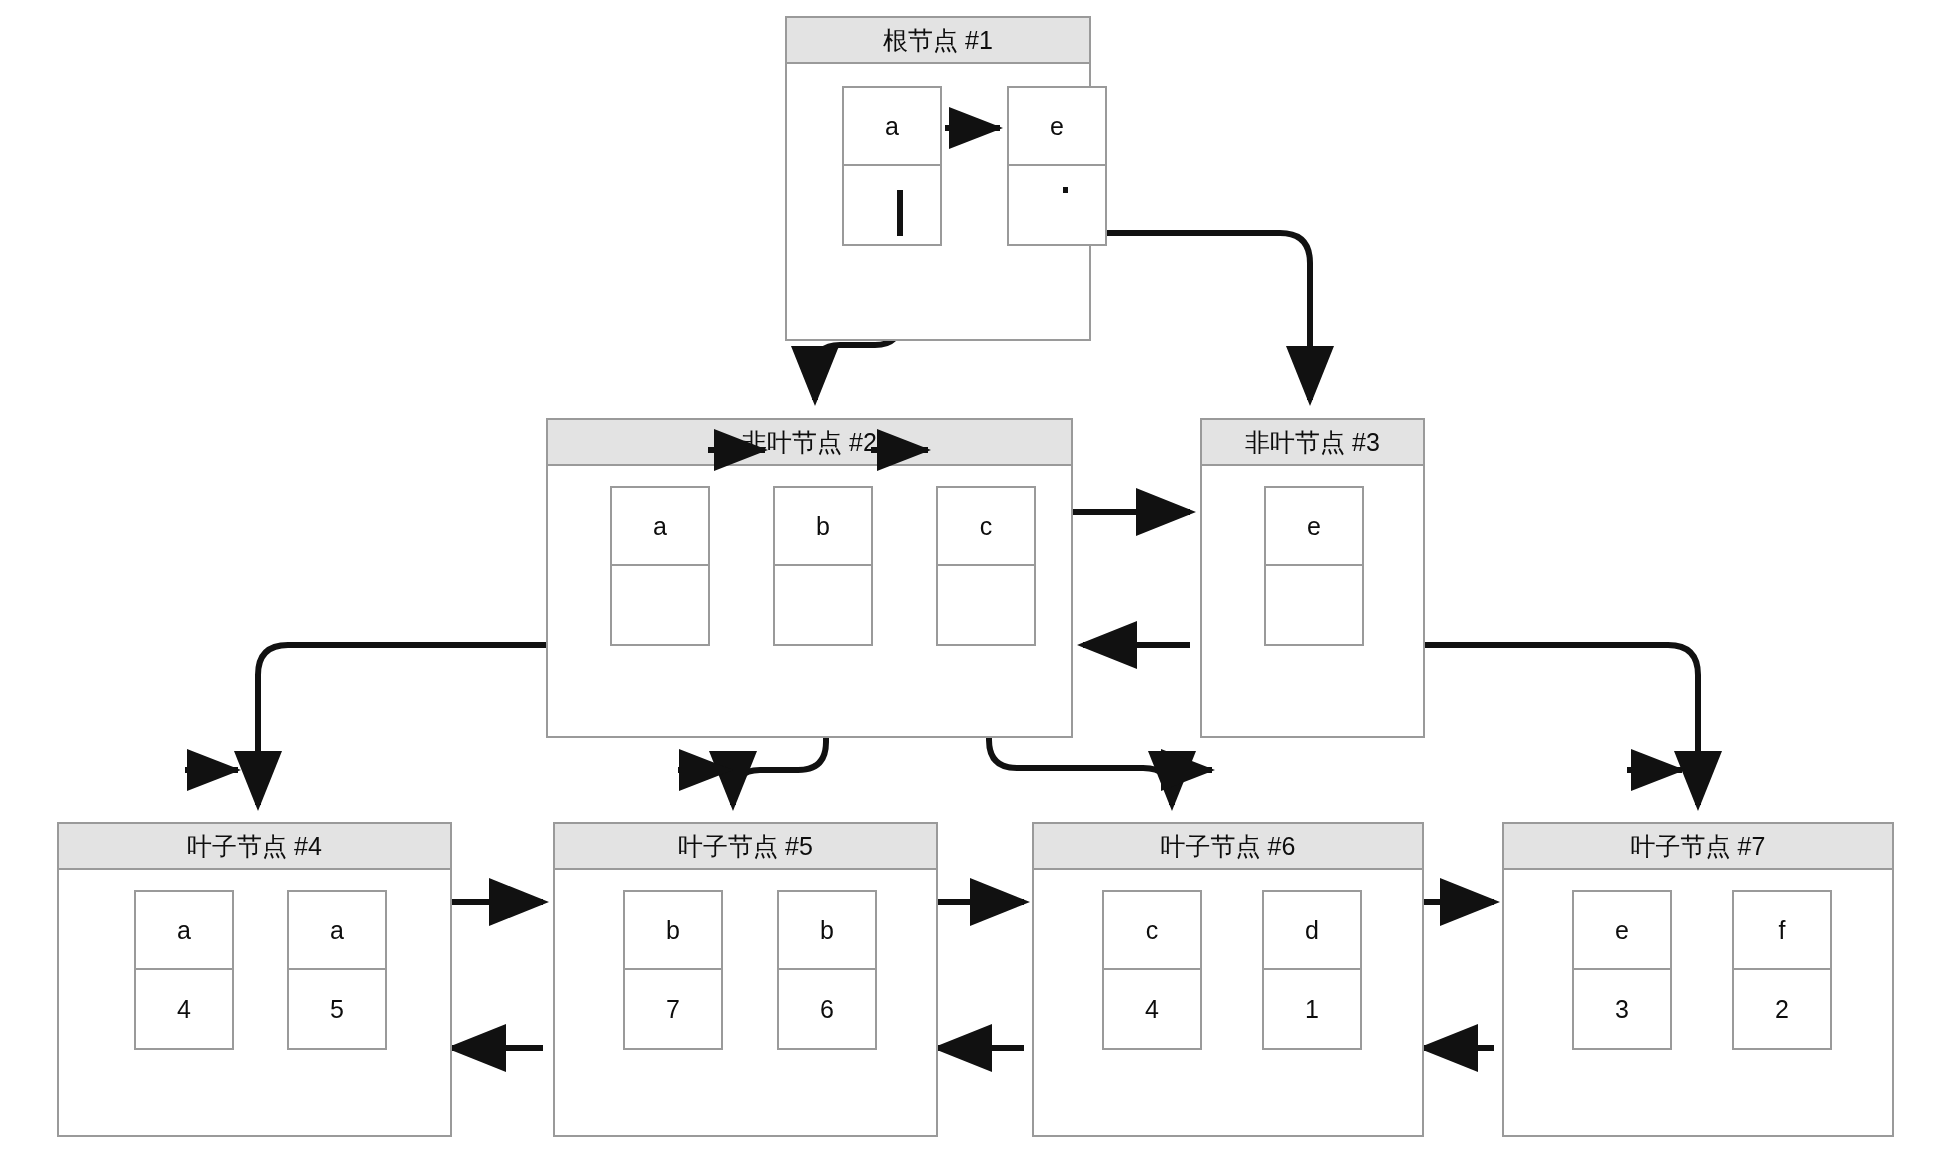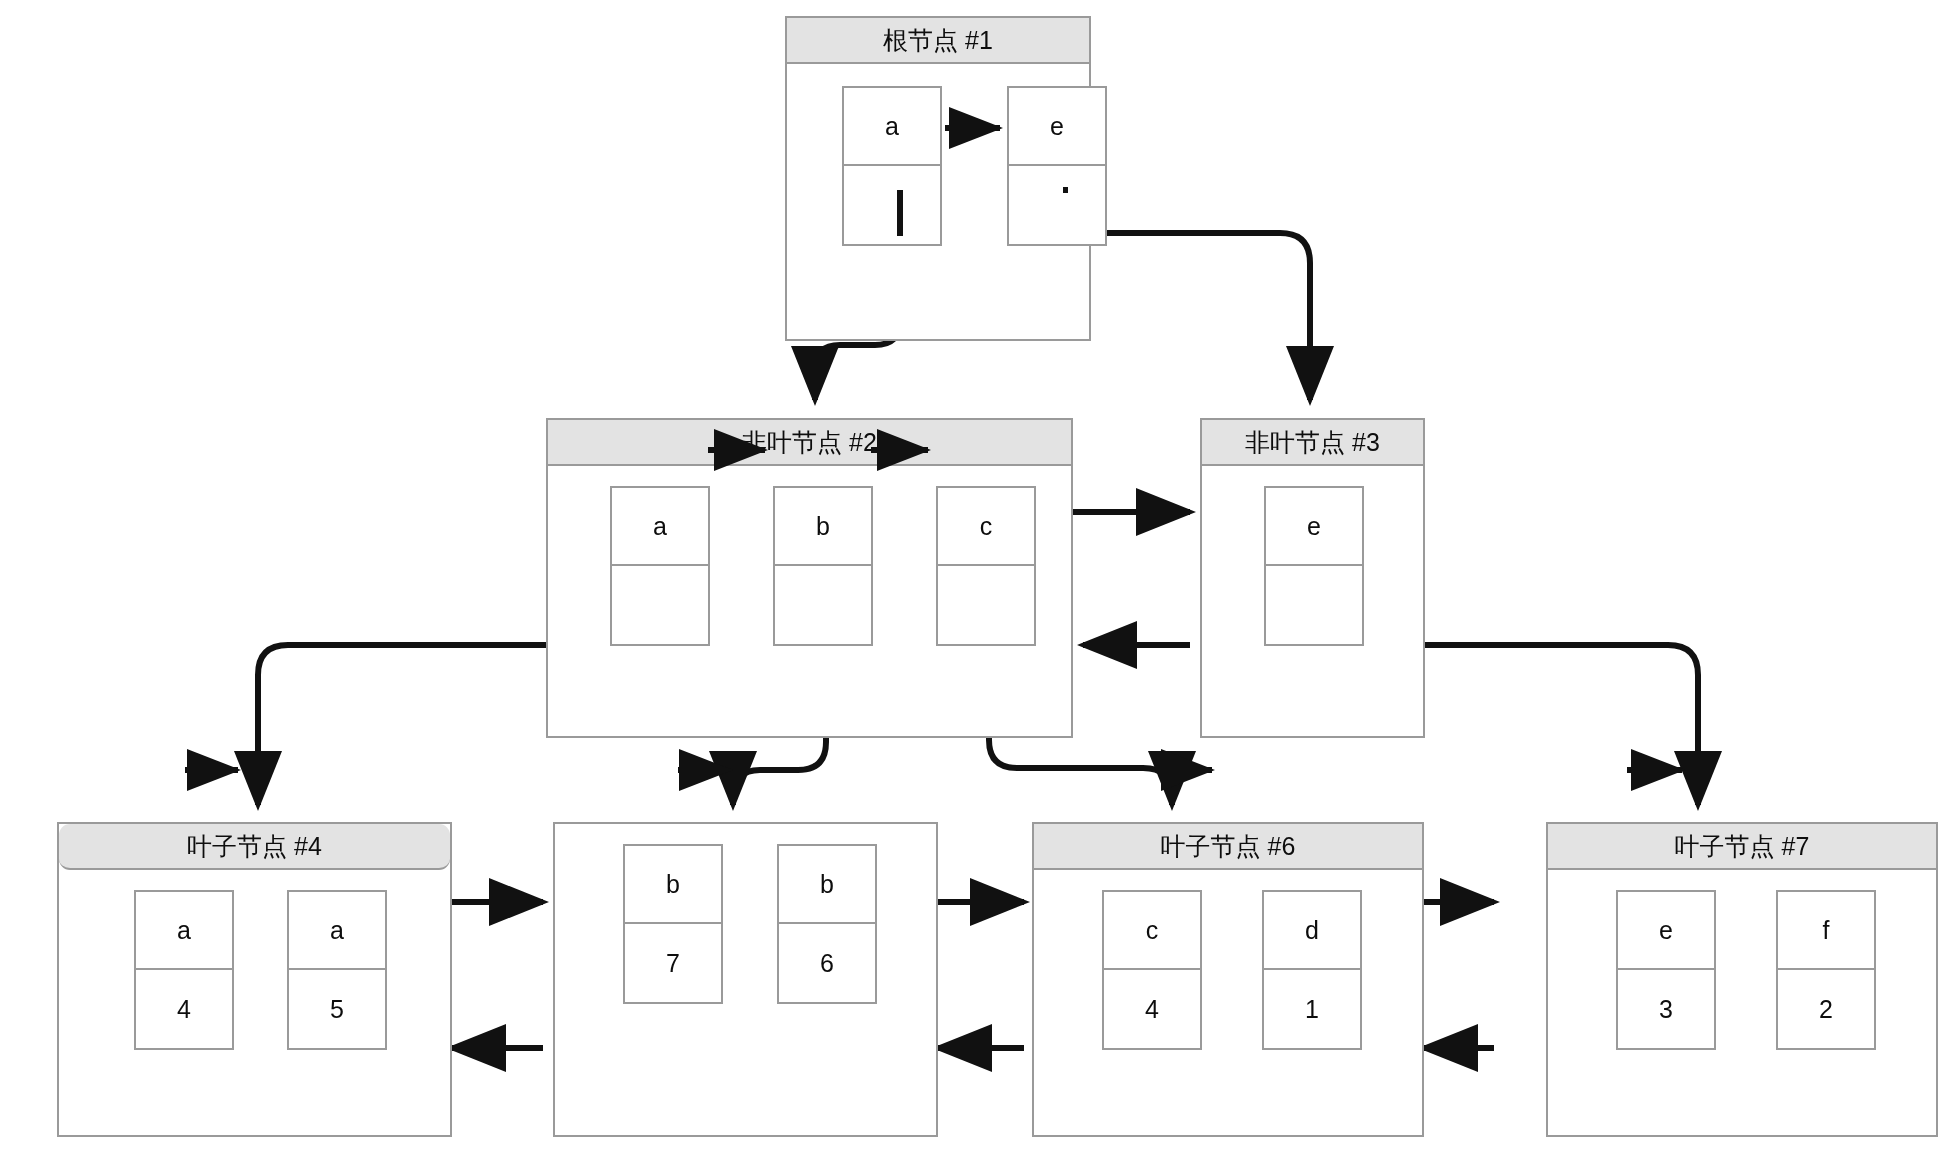--- a/index.html
+++ b/index.html
@@ -147,33 +147,34 @@
       <div class="node" style="left: 1200px; top: 418px; width: 225px; height: 320px; border-color: rgb(154, 154, 154); background: rgb(255, 255, 255);">
         <div class="node-header" style="background: rgb(227, 227, 227); border-bottom-color: rgb(154, 154, 154); color: rgb(13, 13, 13);">非叶节点 #3</div>
         <div class="node-body" style="height: 272px;">
           <div class="cell" style="left: 62px; top: 20px; width: 100px; height: 160px;">
             <div class="half top" style="height: 80px; border-color: rgb(154, 154, 154); color: rgb(13, 13, 13);">e</div>
             <div class="half bottom" style="height: 80px; border-color: rgb(154, 154, 154); color: rgb(13, 13, 13);"></div>
           </div>
         </div>
       </div>
       <div class="node" style="left: 57px; top: 822px; width: 395px; height: 315px; border-color: rgb(154, 154, 154); background: rgb(255, 255, 255);">
-        <div class="node-header" style="background: rgb(227, 227, 227); border-bottom-color: rgb(154, 154, 154); color: rgb(13, 13, 13); border-radius: 11px;">叶子节点 #4</div>
+        <div class="node-header" style="background: rgb(227, 227, 227); border-bottom-color: rgb(154, 154, 154); color: rgb(13, 13, 13);">叶子节点 #4</div>
         <div class="node-body" style="height: 267px;">
           <div class="cell" style="left: 75px; top: 20px; width: 100px; height: 160px;">
             <div class="half top" style="height: 80px; border-color: rgb(154, 154, 154); color: rgb(13, 13, 13);">a</div>
             <div class="half bottom" style="height: 80px; border-color: rgb(154, 154, 154); color: rgb(13, 13, 13);">4</div>
           </div>
           <div class="cell" style="left: 228px; top: 20px; width: 100px; height: 160px;">
             <div class="half top" style="height: 80px; border-color: rgb(154, 154, 154); color: rgb(13, 13, 13);">a</div>
             <div class="half bottom" style="height: 80px; border-color: rgb(154, 154, 154); color: rgb(13, 13, 13);">5</div>
           </div>
         </div>
       </div>
       <div class="node" style="left: 553px; top: 822px; width: 385px; height: 315px; border-color: rgb(154, 154, 154); background: rgb(255, 255, 255);">
+        <div class="node-header" style="background: rgb(227, 227, 227); border-bottom-color: rgb(154, 154, 154); color: rgb(13, 13, 13);">叶子节点 #5</div>
         <div class="node-body" style="height: 267px;">
           <div class="cell" style="left: 68px; top: 20px; width: 100px; height: 160px;">
             <div class="half top" style="height: 80px; border-color: rgb(154, 154, 154); color: rgb(13, 13, 13);">b</div>
             <div class="half bottom" style="height: 80px; border-color: rgb(154, 154, 154); color: rgb(13, 13, 13);">7</div>
           </div>
           <div class="cell" style="left: 222px; top: 20px; width: 100px; height: 160px;">
             <div class="half top" style="height: 80px; border-color: rgb(154, 154, 154); color: rgb(13, 13, 13);">b</div>
             <div class="half bottom" style="height: 80px; border-color: rgb(154, 154, 154); color: rgb(13, 13, 13);">6</div>
           </div>
         </div>
@@ -184,21 +185,21 @@
           <div class="cell" style="left: 68px; top: 20px; width: 100px; height: 160px;">
             <div class="half top" style="height: 80px; border-color: rgb(154, 154, 154); color: rgb(13, 13, 13);">c</div>
             <div class="half bottom" style="height: 80px; border-color: rgb(154, 154, 154); color: rgb(13, 13, 13);">4</div>
           </div>
           <div class="cell" style="left: 228px; top: 20px; width: 100px; height: 160px;">
             <div class="half top" style="height: 80px; border-color: rgb(154, 154, 154); color: rgb(13, 13, 13);">d</div>
             <div class="half bottom" style="height: 80px; border-color: rgb(154, 154, 154); color: rgb(13, 13, 13);">1</div>
           </div>
         </div>
       </div>
-      <div class="node" style="left: 1502px; top: 822px; width: 392px; height: 315px; border-color: rgb(154, 154, 154); background: rgb(255, 255, 255); margin-left: 44px;">
+      <div class="node" style="left: 1502px; top: 822px; width: 392px; height: 315px; border-color: rgb(154, 154, 154); background: rgb(255, 255, 255);">
         <div class="node-header" style="background: rgb(227, 227, 227); border-bottom-color: rgb(154, 154, 154); color: rgb(13, 13, 13);">叶子节点 #7</div>
         <div class="node-body" style="height: 267px;">
           <div class="cell" style="left: 68px; top: 20px; width: 100px; height: 160px;">
             <div class="half top" style="height: 80px; border-color: rgb(154, 154, 154); color: rgb(13, 13, 13);">e</div>
             <div class="half bottom" style="height: 80px; border-color: rgb(154, 154, 154); color: rgb(13, 13, 13);">3</div>
           </div>
           <div class="cell" style="left: 228px; top: 20px; width: 100px; height: 160px;">
             <div class="half top" style="height: 80px; border-color: rgb(154, 154, 154); color: rgb(13, 13, 13);">f</div>
             <div class="half bottom" style="height: 80px; border-color: rgb(154, 154, 154); color: rgb(13, 13, 13);">2</div>
           </div>

